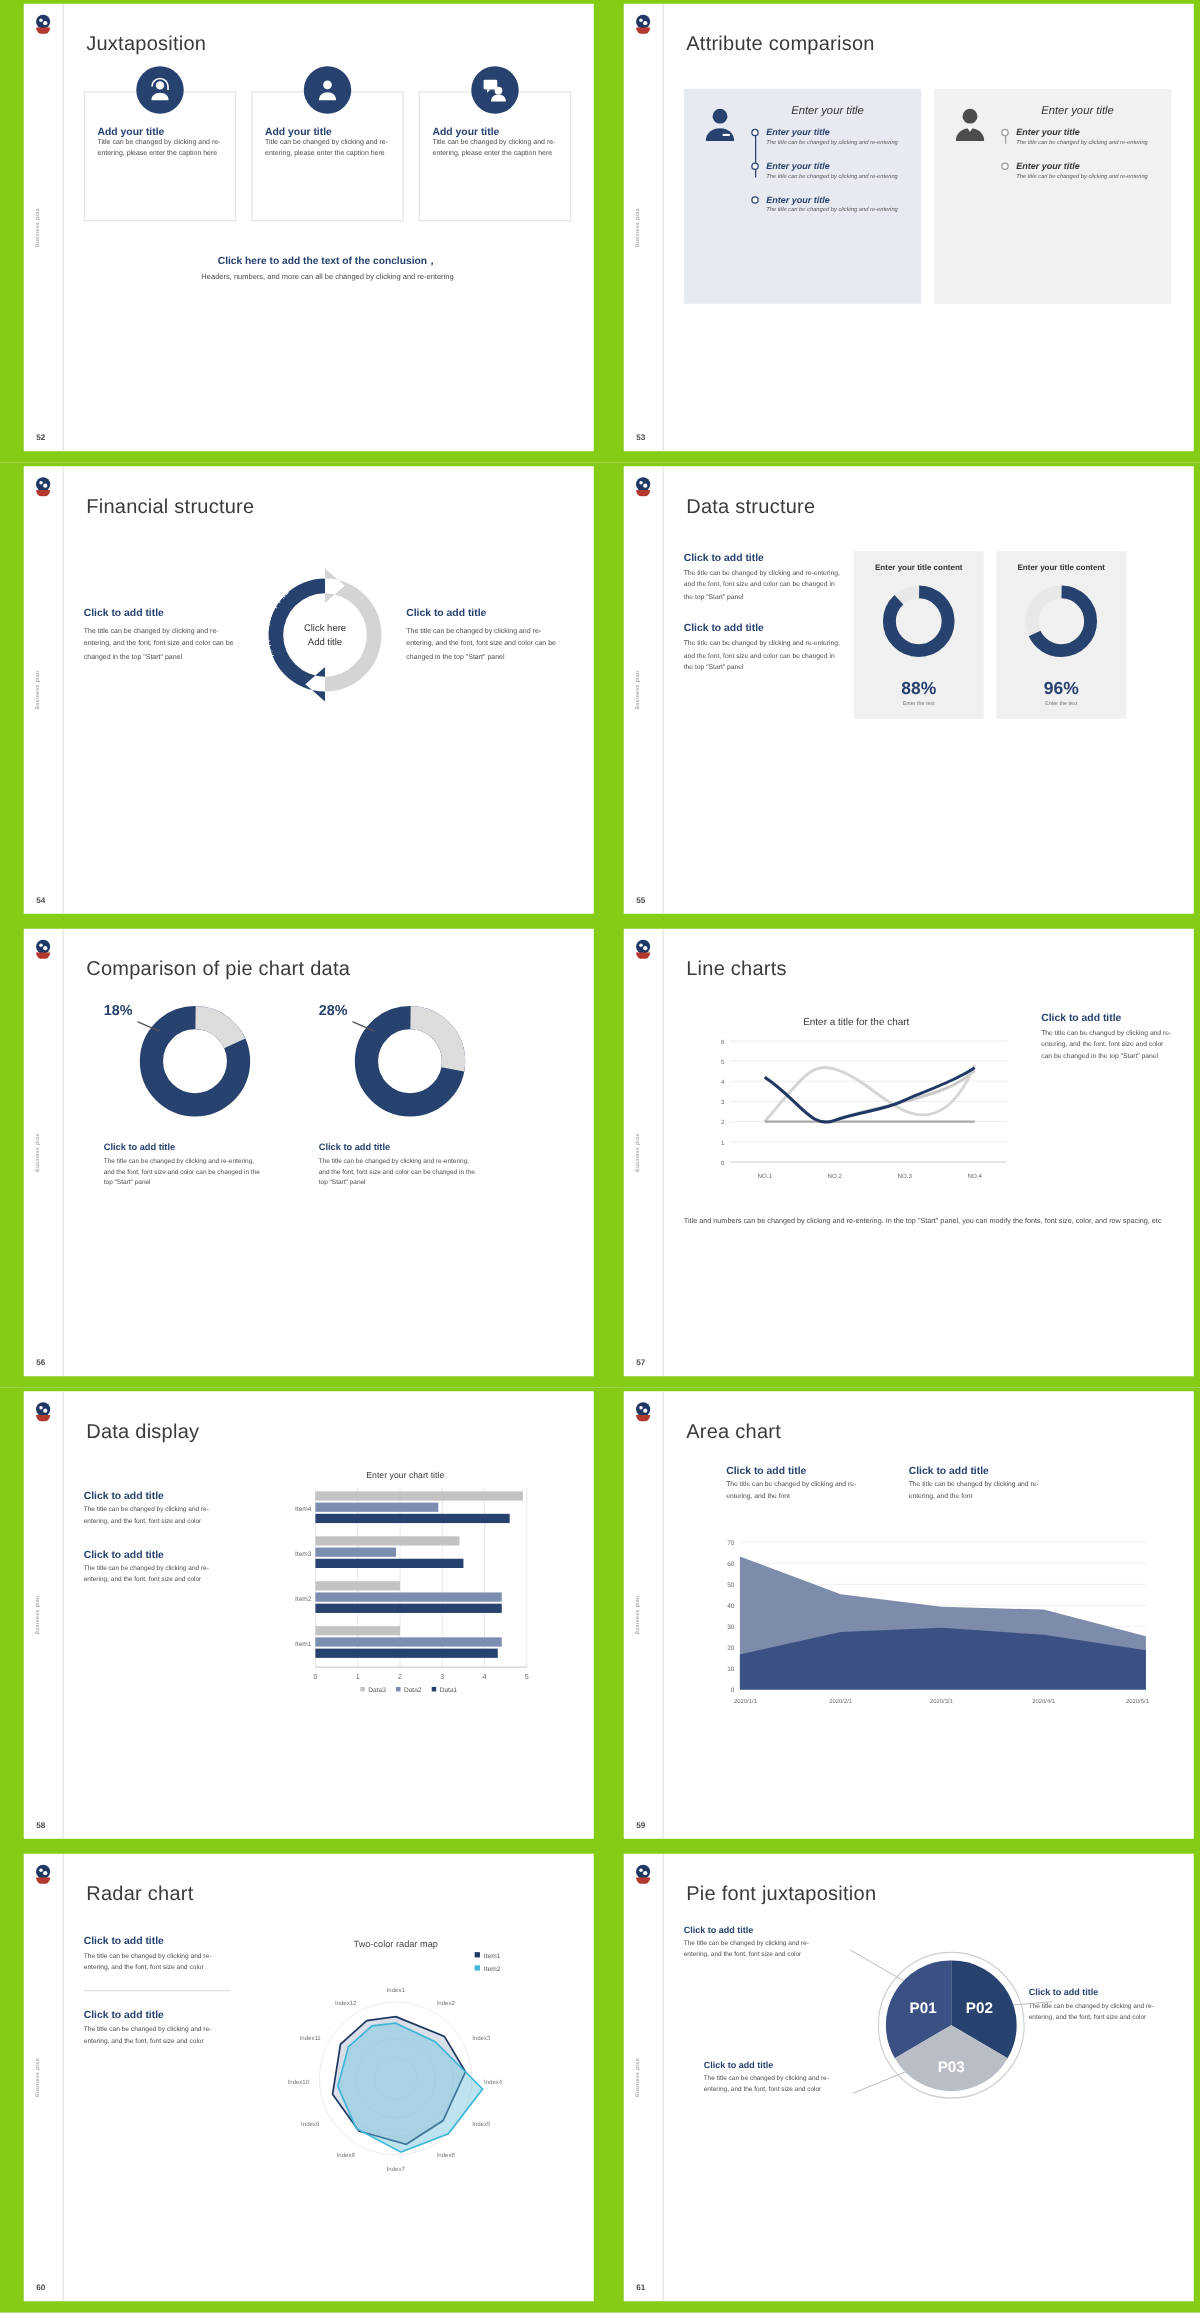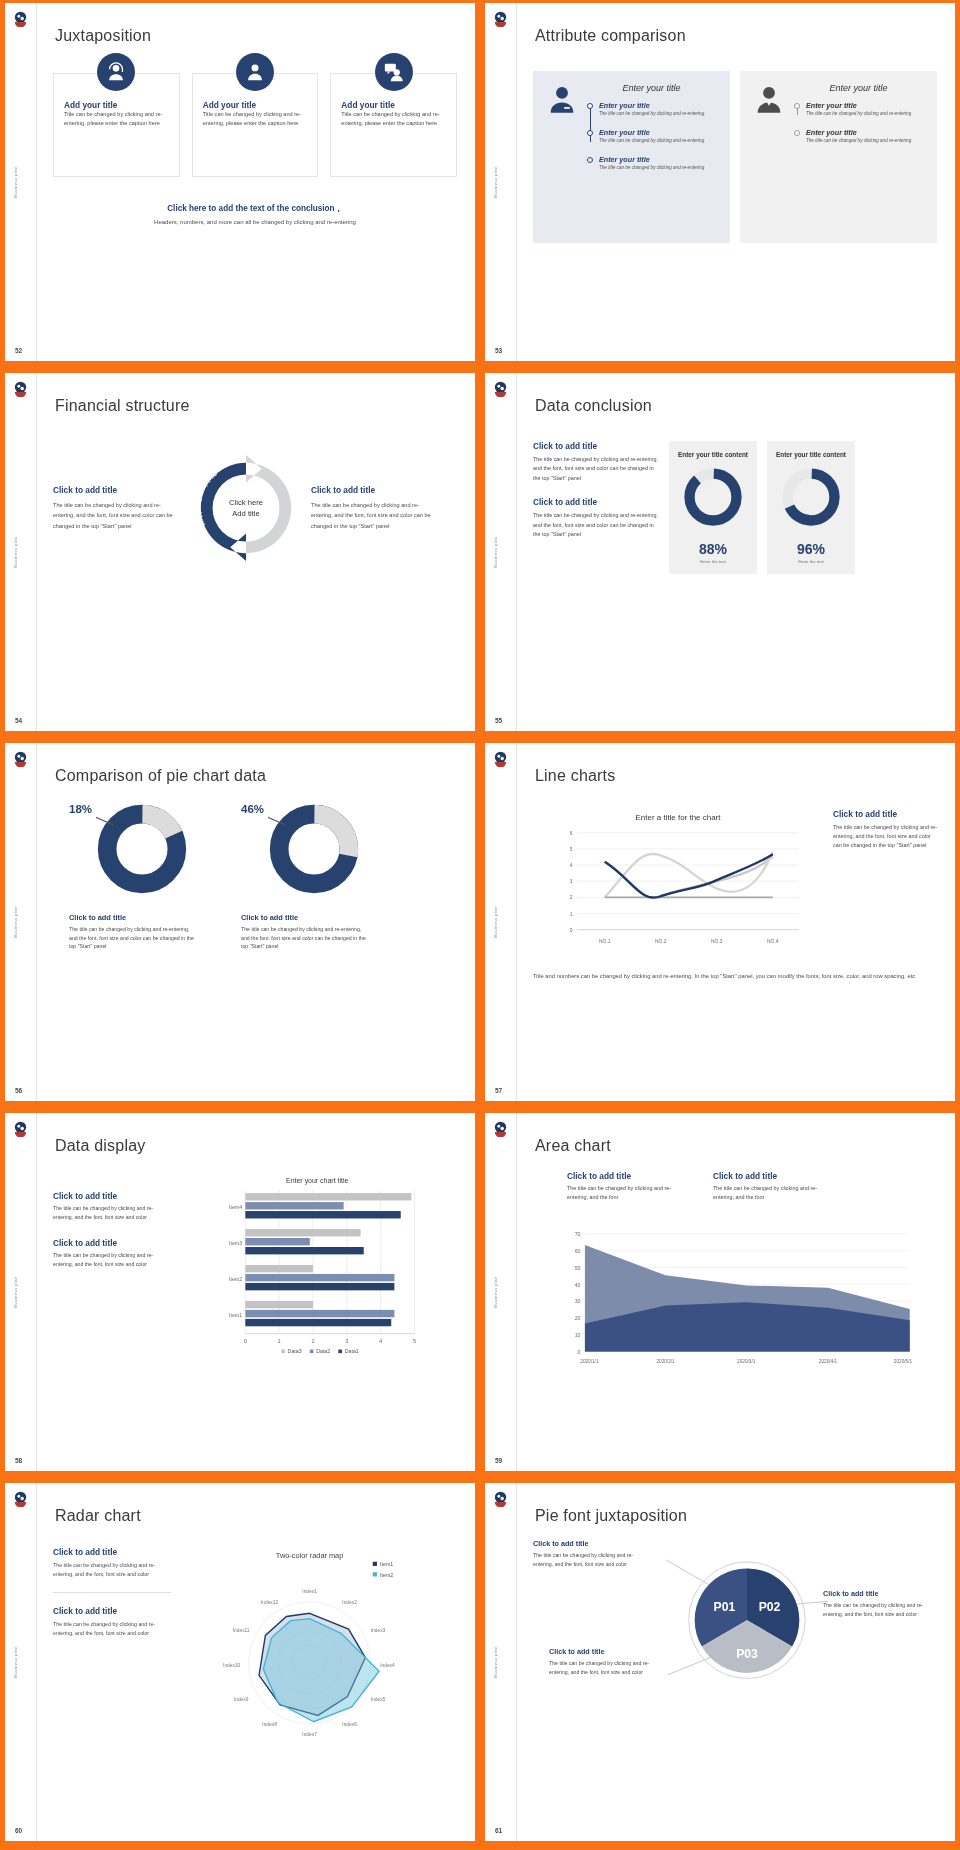--- a/index.html
+++ b/index.html
@@ -3,21 +3,21 @@
 <meta charset="utf-8">
 <style>
   * { box-sizing: border-box; margin:0; padding:0; }
   body {
     width:960px; height:1850px;
     background:#e9eaec;
     font-family:"Liberation Sans", sans-serif;
     color:#333;
   }
   .grid { display:grid; grid-template-columns:1fr 1fr; grid-template-rows:repeat(5, 370px); }
-  .cell { position:relative; background:#f97316; padding:3px 5px 9px 5px; }
+  .cell { position:relative; background:#84cc16; padding:3px 5px 9px 19px; }
   .slide {
     position:relative; width:100%; height:100%;
     background:#ffffff; overflow:hidden;
   }
   .logo { position:absolute; left:7px; top:7px; width:17px; height:17px; }
   .railline { position:absolute; left:31px; top:0; bottom:0; width:1px; background:#e3e3e3; }
   .rail {
     position:absolute; left:8px; top:50%; transform:translateY(-50%) rotate(180deg);
     writing-mode:vertical-rl; font-size:4.2px; color:#8b8b8b; letter-spacing:.4px;
   }
@@ -62,21 +62,21 @@
   .fin { display:flex; align-items:center; gap:6px; margin-top:24px; }
   .fincol { width:128px; }
   .fincol p { font-size:5.6px; line-height:1.85; color:#4c4c4c; margin-top:5px; }
   .cycle { width:118px; height:118px; position:relative; }
   .cyctext { position:absolute; left:50%; top:50%; transform:translate(-50%,-50%); text-align:center; font-size:7.6px; color:#333; line-height:1.45; }
 
   
   .dcWrap { display:flex; gap:10px; margin-top:16px; }
   .dcLeft { width:126px; }
   .dcLeft p { font-size:5.4px; line-height:1.75; color:#4c4c4c; margin:4px 0 14px 0; }
-  .dbox { width:88px; background:#f0f0f0; padding:10px 6px; text-align:center; }
+  .dbox { width:104px; background:#f0f0f0; padding:10px 6px; text-align:center; }
   .dbox .bt { font-size:6.4px; font-weight:bold; color:#333; line-height:1.4; }
   .dbox .pv { font-size:14px; font-weight:bold; color:#27426e; margin-top:3px; }
   .dbox .pl { font-size:4.3px; color:#777; margin-top:2px; }
 
   
   .pies { display:flex; gap:42px; margin-top:8px; padding-left:16px; }
   .pieunit { width:130px; }
   .pielab { font-size:11.5px; font-weight:bold; color:#27426e; }
   .pieunit h4 { font-size:7.4px; color:#27426e; font-weight:bold; margin-top:6px; }
   .pieunit p { font-size:5.2px; color:#4c4c4c; line-height:1.65; margin-top:3px; }
@@ -286,21 +286,21 @@
       <div class="slide">
     <svg class="logo" viewBox="0 0 30 30">
           <circle cx="15" cy="13" r="10" fill="#1f3864"></circle>
           <path d="M5 21a10 10 0 0 0 20 0z" fill="#b3392f"></path>
           <circle cx="12" cy="11" r="2.5" fill="#fff"></circle>
           <circle cx="18" cy="15" r="3" fill="#fff"></circle>
         </svg>
     <div class="railline"></div>
     <div class="rail">Business plan</div>
     <div class="pagenum">55</div>
-    <div class="title">Data conclusion</div>
+    <div class="title">Data structure</div>
     <div class="body">
       <div class="dcWrap">
         <div class="dcLeft">
           <h4 class="ct">Click to add title</h4>
           <p>The title can be changed by clicking and re-entering, and the font, font size and color can be changed in the top "Start" panel</p>
           <h4 class="ct">Click to add title</h4>
           <p>The title can be changed by clicking and re-entering, and the font, font size and color can be changed in the top "Start" panel</p>
         </div>
         <div class="dbox">
           <div class="bt">Enter your title content</div>
@@ -346,21 +346,21 @@
               <circle cx="21" cy="21" r="15.9" fill="none" stroke="#27426e" stroke-width="8.5"></circle>
               <circle cx="21" cy="21" r="15.9" fill="none" stroke="#dcdcdc" stroke-width="8.5" stroke-dasharray="18 82" stroke-dashoffset="25"></circle>
               <path d="M8 10 L-6 4" stroke="#555" stroke-width="0.5" fill="none"></path>
             </svg>
           </div>
           <h4>Click to add title</h4>
           <p>The title can be changed by clicking and re-entering, and the font, font size and color can be changed in the top "Start" panel</p>
         </div>
         <div class="pieunit">
           <div style="display:flex;align-items:flex-start;gap:4px;height:104px">
-            <div class="pielab">46%</div>
+            <div class="pielab">28%</div>
             <svg width="92" height="92" viewBox="0 0 42 42">
               <circle cx="21" cy="21" r="15.9" fill="none" stroke="#27426e" stroke-width="8.5"></circle>
               <circle cx="21" cy="21" r="15.9" fill="none" stroke="#dcdcdc" stroke-width="8.5" stroke-dasharray="28 72" stroke-dashoffset="25"></circle>
               <path d="M8 10 L-6 4" stroke="#555" stroke-width="0.5" fill="none"></path>
             </svg>
           </div>
           <h4>Click to add title</h4>
           <p>The title can be changed by clicking and re-entering, and the font, font size and color can be changed in the top "Start" panel</p>
         </div>
       </div>

